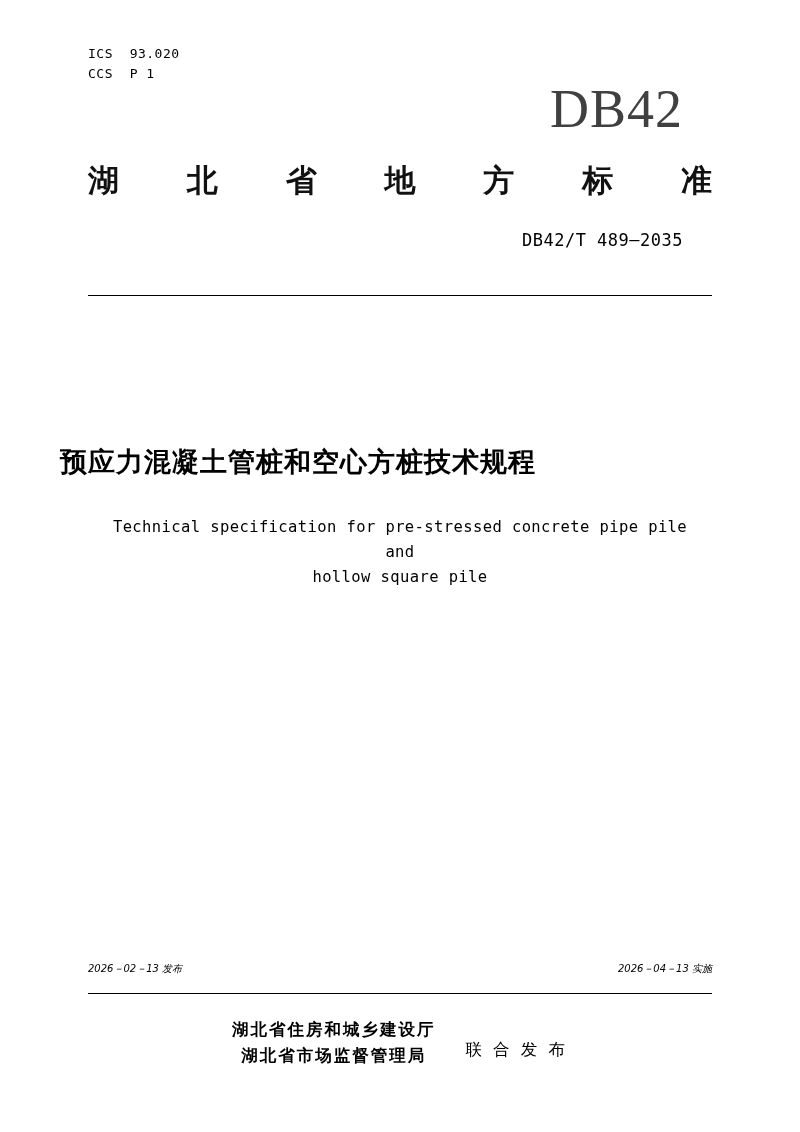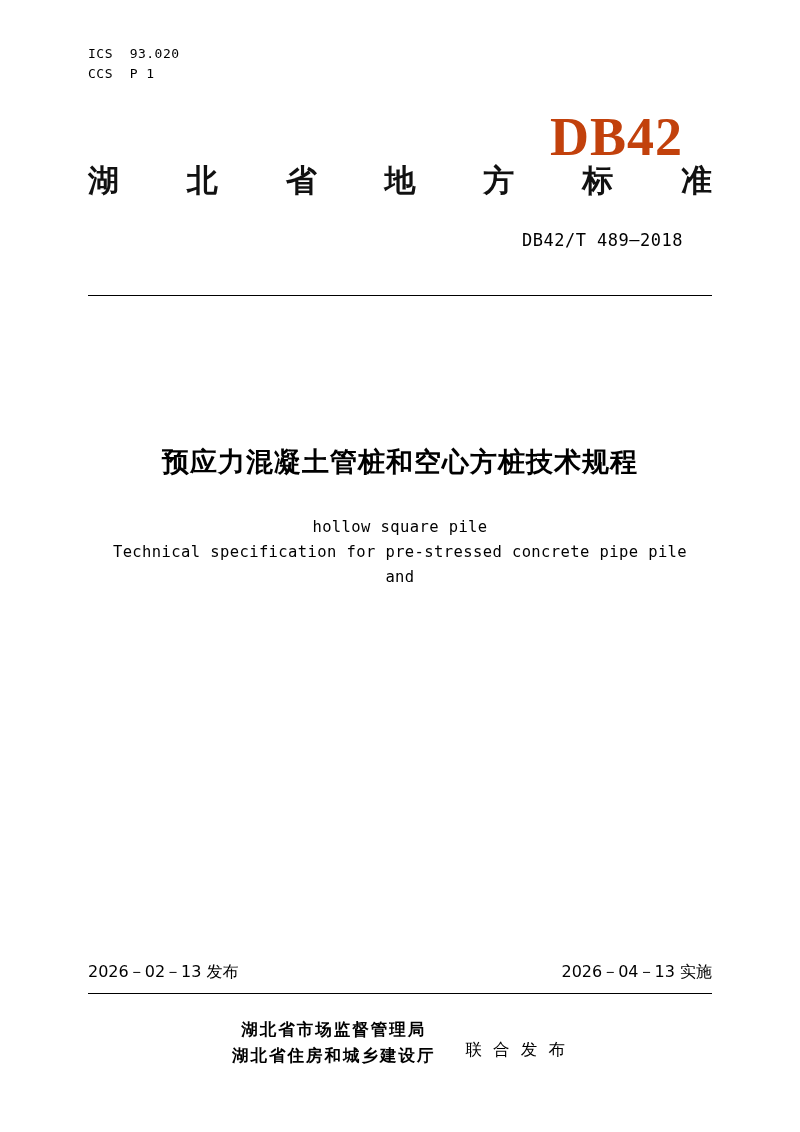--- a/index.html
+++ b/index.html
@@ -34,26 +34,25 @@
     color: #000;
   }
   .ics-line { white-space: pre; }
 
   
   .db-logo {
     position: absolute;
     right: 88px;
     top: 70px;
     font-family: "Liberation Serif", serif;
-    font-weight: bold;
+    font-weight: normal;
     font-size: 54px;
     letter-spacing: 1px;
     line-height: 1;
-    color: #c2410c;
-    margin-top: 28px;
+    color: #404040;
   }
 
   
   .std-title {
     position: absolute;
     left: 88px;
     top: 148px;
     width: 624px;
     font-family: "DejaVu Sans", sans-serif;
     font-size: 31px;
@@ -84,21 +83,21 @@
     height: 0;
     border-top: 1.6px solid #000;
   }
 
   
   .doc-title-cn {
     position: absolute;
     left: 60px;
     top: 432px;
     width: 680px;
-    text-align: center;
+    text-align: left;
     font-family: "DejaVu Sans", sans-serif;
     font-size: 27px;
     font-weight: bold;
     letter-spacing: 1px;
     color: #000;
   }
   
   .doc-title-en {
     position: absolute;
     left: 100px;
@@ -114,22 +113,23 @@
 
   
   .date-row {
     position: absolute;
     left: 88px;
     top: 950px;
     width: 624px;
     display: flex;
     justify-content: space-between;
     font-family: "DejaVu Sans", sans-serif;
-    font-size: 16px;
-    color: #000;
+    font-size: 10px;
+    color: #000;
+    font-style: italic;
   }
   .date-issue, .date-effect { white-space: pre; }
 
   .rule-bottom {
     position: absolute;
     left: 88px;
     top: 981px;
     width: 624px;
     height: 0;
     border-top: 1.6px solid #000;
@@ -179,39 +179,39 @@
   <div class="std-title">
     <span>湖</span>
     <span>北</span>
     <span>省</span>
     <span>地</span>
     <span>方</span>
     <span>标</span>
     <span>准</span>
   </div>
 
-  <div class="std-number">DB42/T 489—2018</div>
+  <div class="std-number">DB42/T 489—2035</div>
 
   <div class="rule-top"></div>
 
   <div class="doc-title-cn">预应力混凝土管桩和空心方桩技术规程</div>
 
   <div class="doc-title-en">
+    <div>Technical specification for pre-stressed concrete pipe pile and</div>
     <div>hollow square pile</div>
-    <div>Technical specification for pre-stressed concrete pipe pile and</div>
   </div>
 
   <div class="date-row">
     <div class="date-issue">2026－02－13 发布</div>
     <div class="date-effect">2026－04－13 实施</div>
   </div>
 
   <div class="rule-bottom"></div>
 
   <div class="publisher-block">
     <div class="publisher-names">
+      <div>湖北省住房和城乡建设厅</div>
       <div>湖北省市场监督管理局</div>
-      <div>湖北省住房和城乡建设厅</div>
     </div>
     <div class="joint-issue">联 合 发 布</div>
   </div>
 
 </div>
 
 </body></html>

